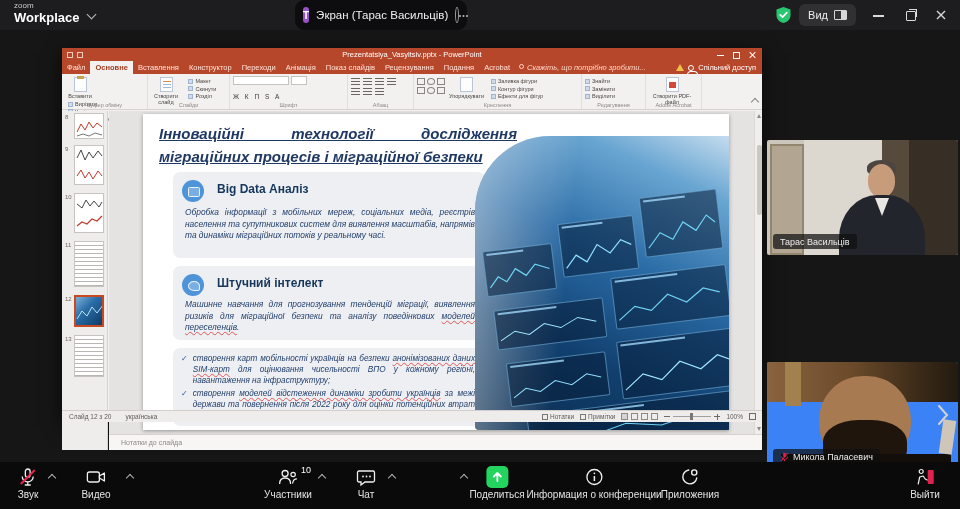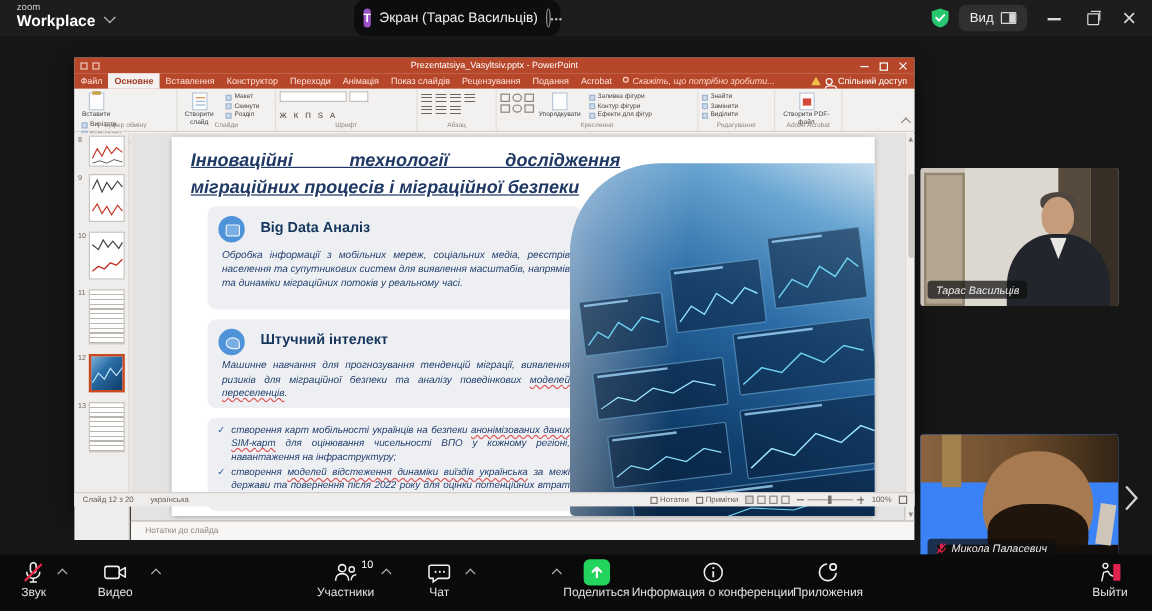--- a/index.html
+++ b/index.html
@@ -163,21 +163,21 @@
   .zslider { display:flex; align-items:center; gap:3px; }
   .ztrack { width:38px; height:1px; background:#a39f9b; position:relative; }
   .zthumb { position:absolute; left:17px; top:-3px; width:3px; height:7px; background:#7b7672; }
   .zminus { width:6px; height:1.4px; background:#6f6b67; }
   .zplus { width:6px; height:6px; position:relative; }
   .zplus::before { content:""; position:absolute; left:0; top:2.4px; width:6px; height:1.4px; background:#6f6b67; }
   .zplus::after { content:""; position:absolute; left:2.4px; top:0; width:1.4px; height:6px; background:#6f6b67; }
   .fit-ic { width:7px; height:7px; border:1px solid #6f6b67; }
 
   
-  .tile { position:absolute; left:767px; width:165px; overflow:hidden; border-radius:2px; z-index:10;font-style:italic; }
+  .tile { position:absolute; left:767px; width:191px; overflow:hidden; border-radius:2px; z-index:10; }
   .tile1 { top:140px; height:115px; background:#ccc6bd; }
   .tile2 { top:362px; height:108px; background:#3b82f6; }
   .nametag { position:absolute; left:6px; bottom:6px; background:rgba(15,15,15,.72); border-radius:3px;
     color:#ececec; font-size:9px; padding:2.5px 7px; display:flex; align-items:center; gap:4px; z-index:4; }
   
   .t1-door { position:absolute; left:3px; top:4px; width:34px; height:111px; background:#b2a592; border:2px solid #92866f; }
   .t1-wall { position:absolute; left:37px; top:0; width:78px; height:115px; background:#dcd7cf; }
   .t1-ward { position:absolute; left:142px; top:0; width:49px; height:115px; background:#372f26; }
   .t1-shelf { position:absolute; left:115px; top:0; width:27px; height:115px; background:#554a3c; }
   .t1-body { position:absolute; left:72px; top:55px; width:86px; height:62px; background:#22252b;
@@ -469,21 +469,21 @@
           <div class="cbody"><span>Машинне навчання для прогнозування тенденцій міграції, виявлення ризиків для міграційної безпеки та аналізу поведінкових </span><span class="wavy">моделей переселенців</span><span>.</span></div>
         </div>
 
         <div class="card card3">
           <div class="bullet">
             <span class="chk">✓</span>
             <span><span>створення карт мобільності українців на безпеки </span><span class="wavy">анонімізованих даних SIM-карт</span><span> для оцінювання чисельності ВПО у кожному регіоні, навантаження на інфраструктуру;</span></span>
           </div>
           <div class="bullet">
             <span class="chk">✓</span>
-            <span><span>створення </span><span class="wavy">моделей відстеження динаміки виїздів українська</span><span> за межі держави та повернення після 2022 року для оцінки потенційних втрат трудового капіталу і ризиків депопуляції прикордонних регіонів</span></span>
+            <span><span>створення </span><span class="wavy">моделей відстеження динаміки зробити українців</span><span> за межі держави та повернення після 2022 року для оцінки потенційних втрат трудового капіталу і ризиків депопуляції прикордонних регіонів</span></span>
           </div>
         </div>
 
         <div class="techimg">
           <div class="panels">
             <div class="panel" style="left:6px;top:70px;width:70px;height:46px;">
                 <span class="bar"></span>
               <svg width="64" height="30">
                   <polyline points="1,24 10,14 18,20 28,8 38,16 48,6 62,12" fill="none" stroke="#6fd2f2" stroke-width="1.2"></polyline>
                 </svg>

